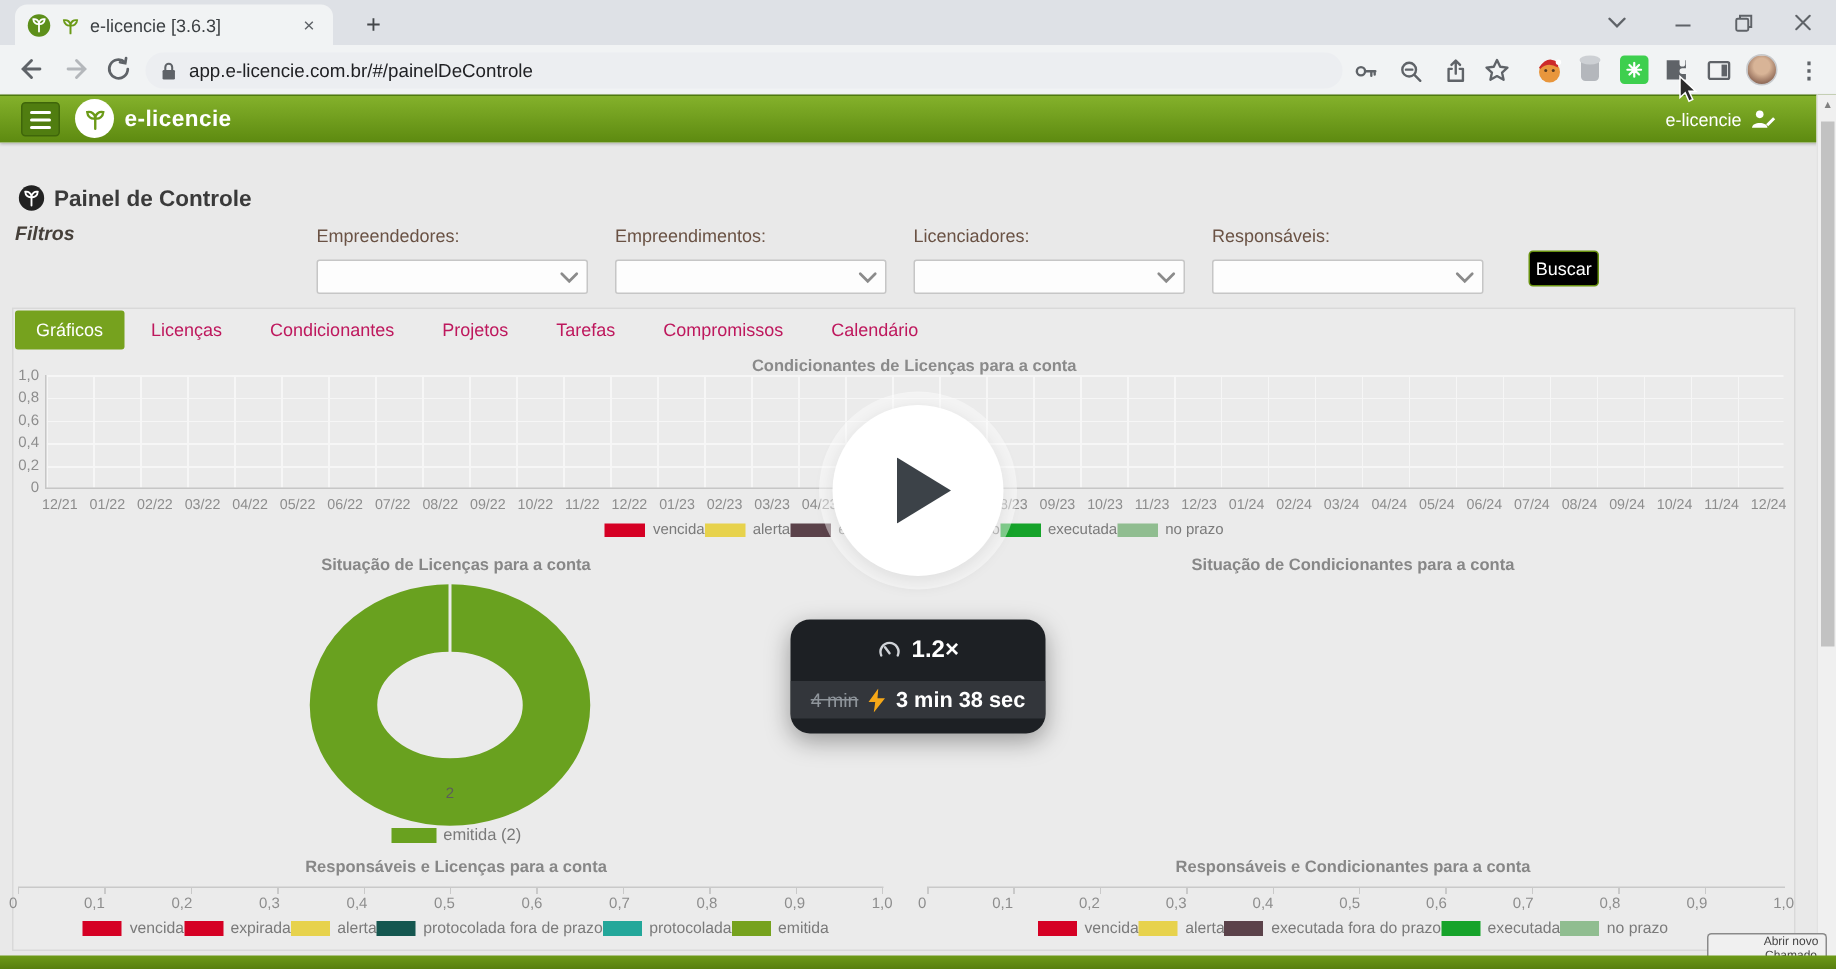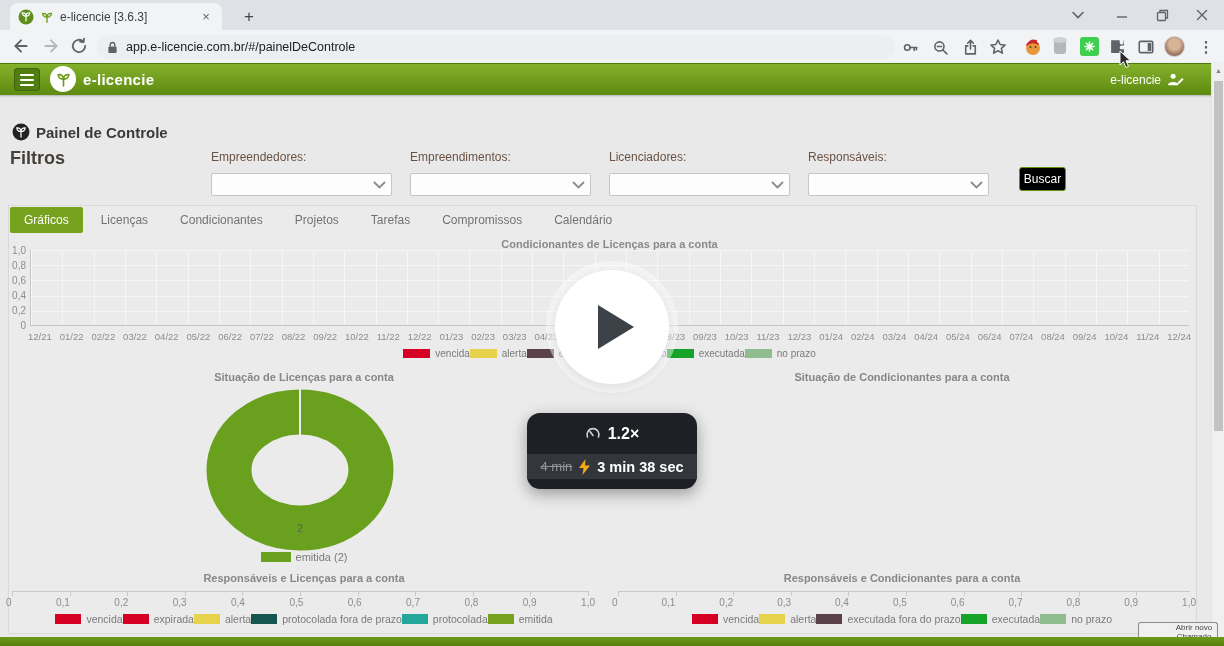--- a/index.html
+++ b/index.html
@@ -42,33 +42,33 @@
   .account { position:absolute; right:40px; top:72px; color:#fff; font-size:12px; display:flex; gap:6px; align-items:center; }
 
   
   .vscroll { position:absolute; right:0; top:63px; width:13px; height:583px; background:#f0f0f0; border-left:1px solid #e2e2e2; }
   .vscroll .up { position:absolute; top:4px; left:3px; font-size:7px; color:#818181; }
   .vscroll .thumb { position:absolute; top:18px; left:2px; width:9px; height:350px; background:#c2c2c2; }
 
   
   .page-title { position:absolute; left:12px; top:123px; display:flex; align-items:center; gap:6px; }
   .page-title span { font-size:15px; font-weight:bold; color:#3a3a3a; }
-  .filtros { position:absolute; left:10px; top:148px; font-size:18px; font-weight:bold; color:#46403a; }
+  .filtros { position:absolute; left:10px; top:148px; font-size:13px; font-weight:bold; color:#46403a;font-style:italic; }
   .filters-row { position:absolute; left:211px; top:150px; display:flex; gap:18px; }
   .fgroup { width:181px; }
   .flabel { display:block; font-size:12px; color:#6a5244; margin-bottom:9px; }
   .fselect { width:181px; height:23px; background:#fdfdfd; border:1px solid #c6c6c6; border-radius:2px;
              display:flex; align-items:center; justify-content:flex-end; padding-right:5px; }
   .buscar { position:absolute; left:1019px; top:167px; width:47px; height:24px; background:#000000; color:#fff;
             font-size:12px; border:1px solid #68910f; border-radius:3px; font-family:inherit; }
 
   
   .panel { position:absolute; left:8px; top:205px; width:1189px; height:429px; background:#ebebeb; border:1px solid #d9d9d9; }
   .tabs-row { position:absolute; left:10px; top:207px; display:flex; gap:4px; }
-  .tab-item { font-size:12px; color:#737373; padding:6px 14px; cursor:default; }
+  .tab-item { font-size:12px; color:#be185d; padding:6px 14px; cursor:default; }
   .tab-item.active { background:#76a21e; color:#fff; border-radius:2px; }
 
   
   .c1-title { position:absolute; left:30px; top:238px; width:1159px; text-align:center; font-size:11px; font-weight:bold; color:#8a8a8a; }
   .c1-plot { position:absolute; left:30px; top:250px; width:1159px; height:76px;
              border-left:1px solid #c6c6c6; border-bottom:1px solid #c6c6c6;
              background-image:
                repeating-linear-gradient(to bottom, #f6f6f6 0 1px, transparent 1px 15.2px),
                repeating-linear-gradient(to right, #f6f6f6 0 1px, transparent 1px 31.32px); }
   .c1-ylabels { position:absolute; left:0; top:245px; width:26px; height:86px; display:flex; flex-direction:column;

